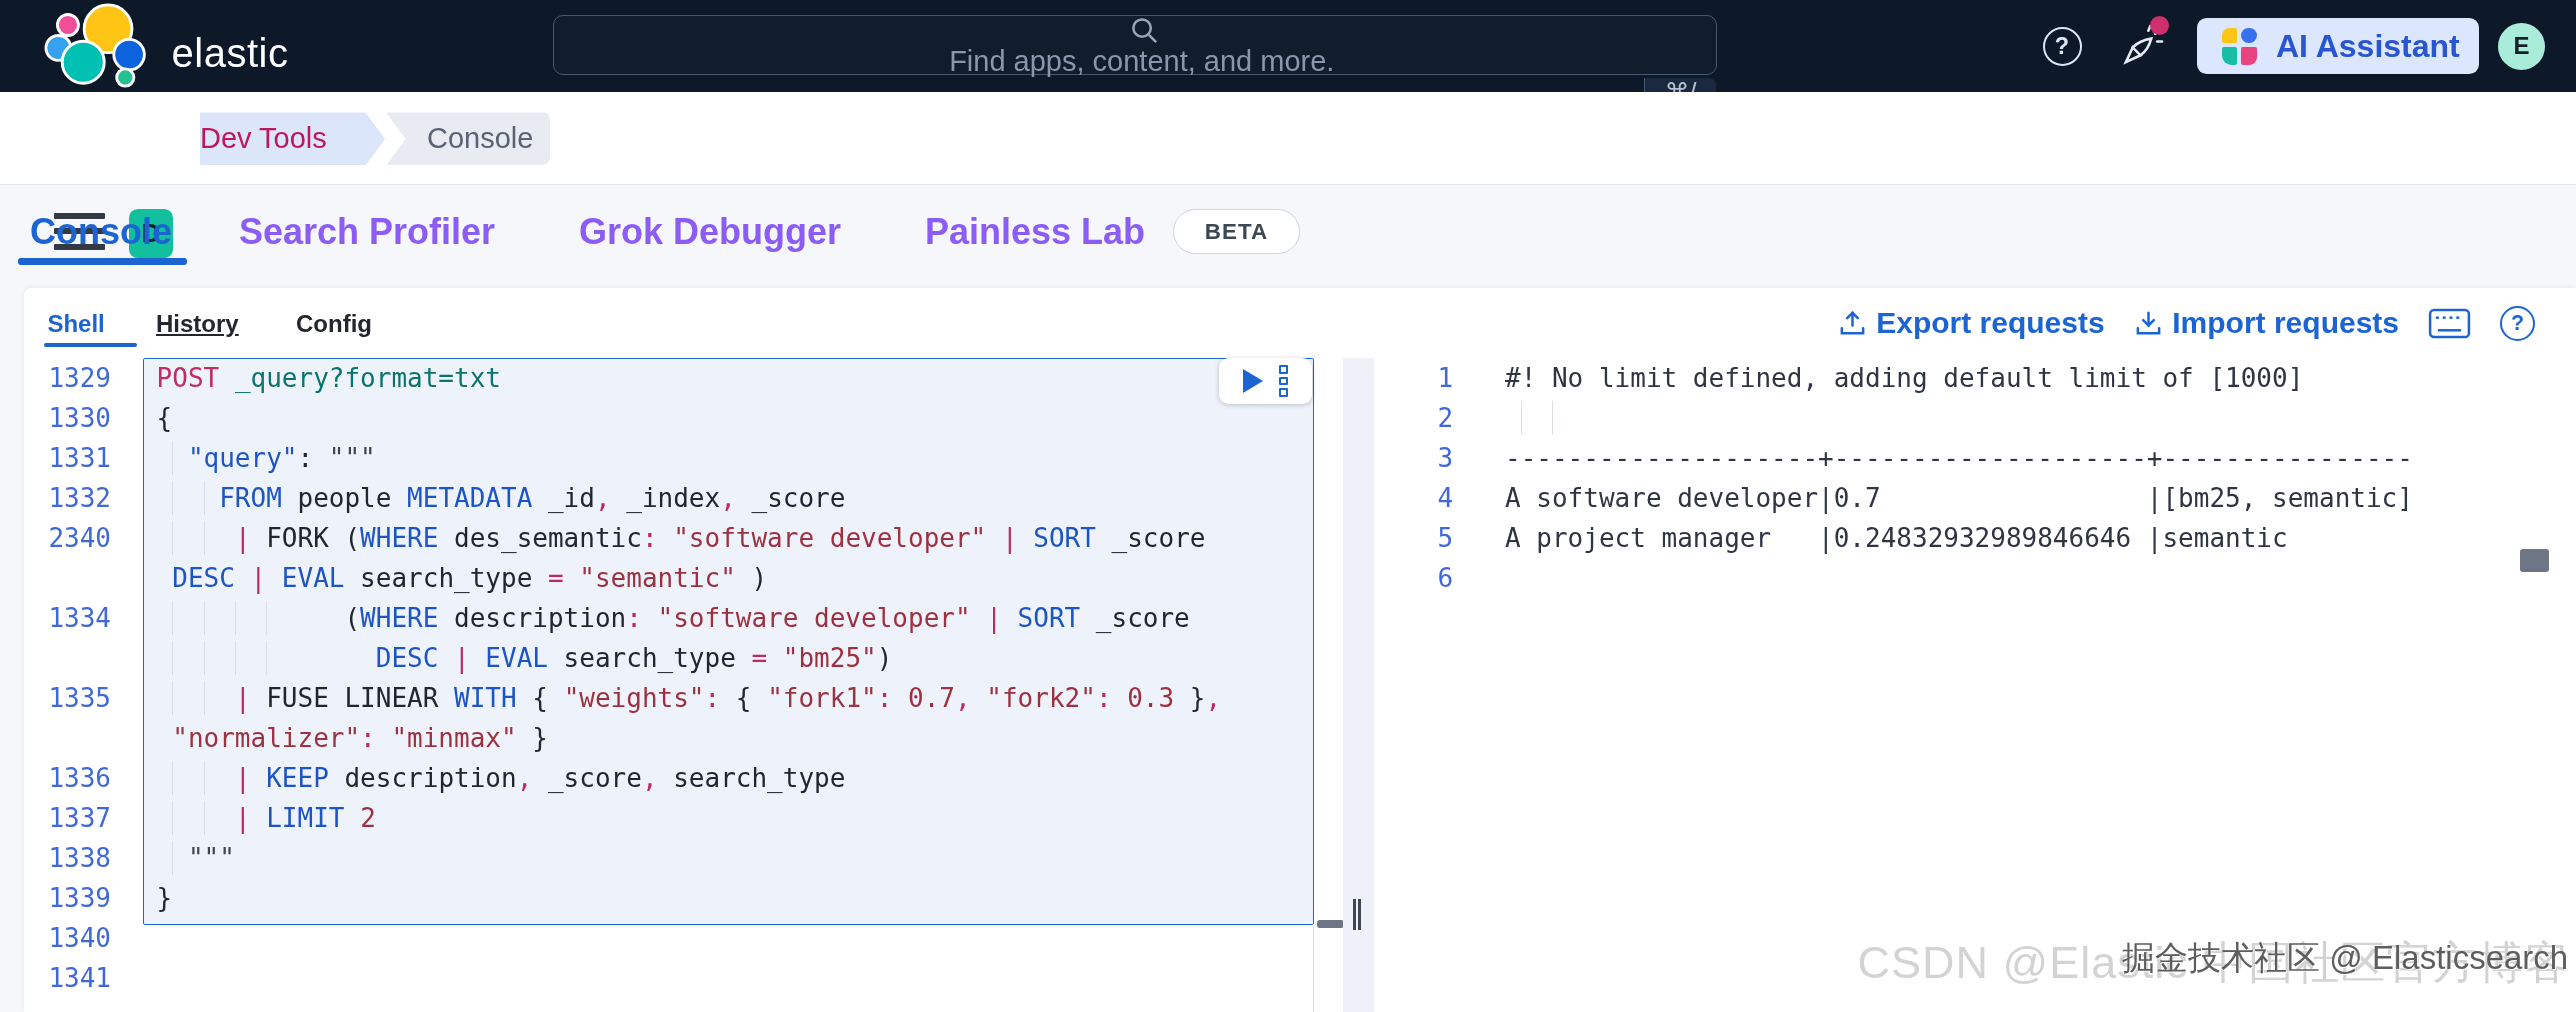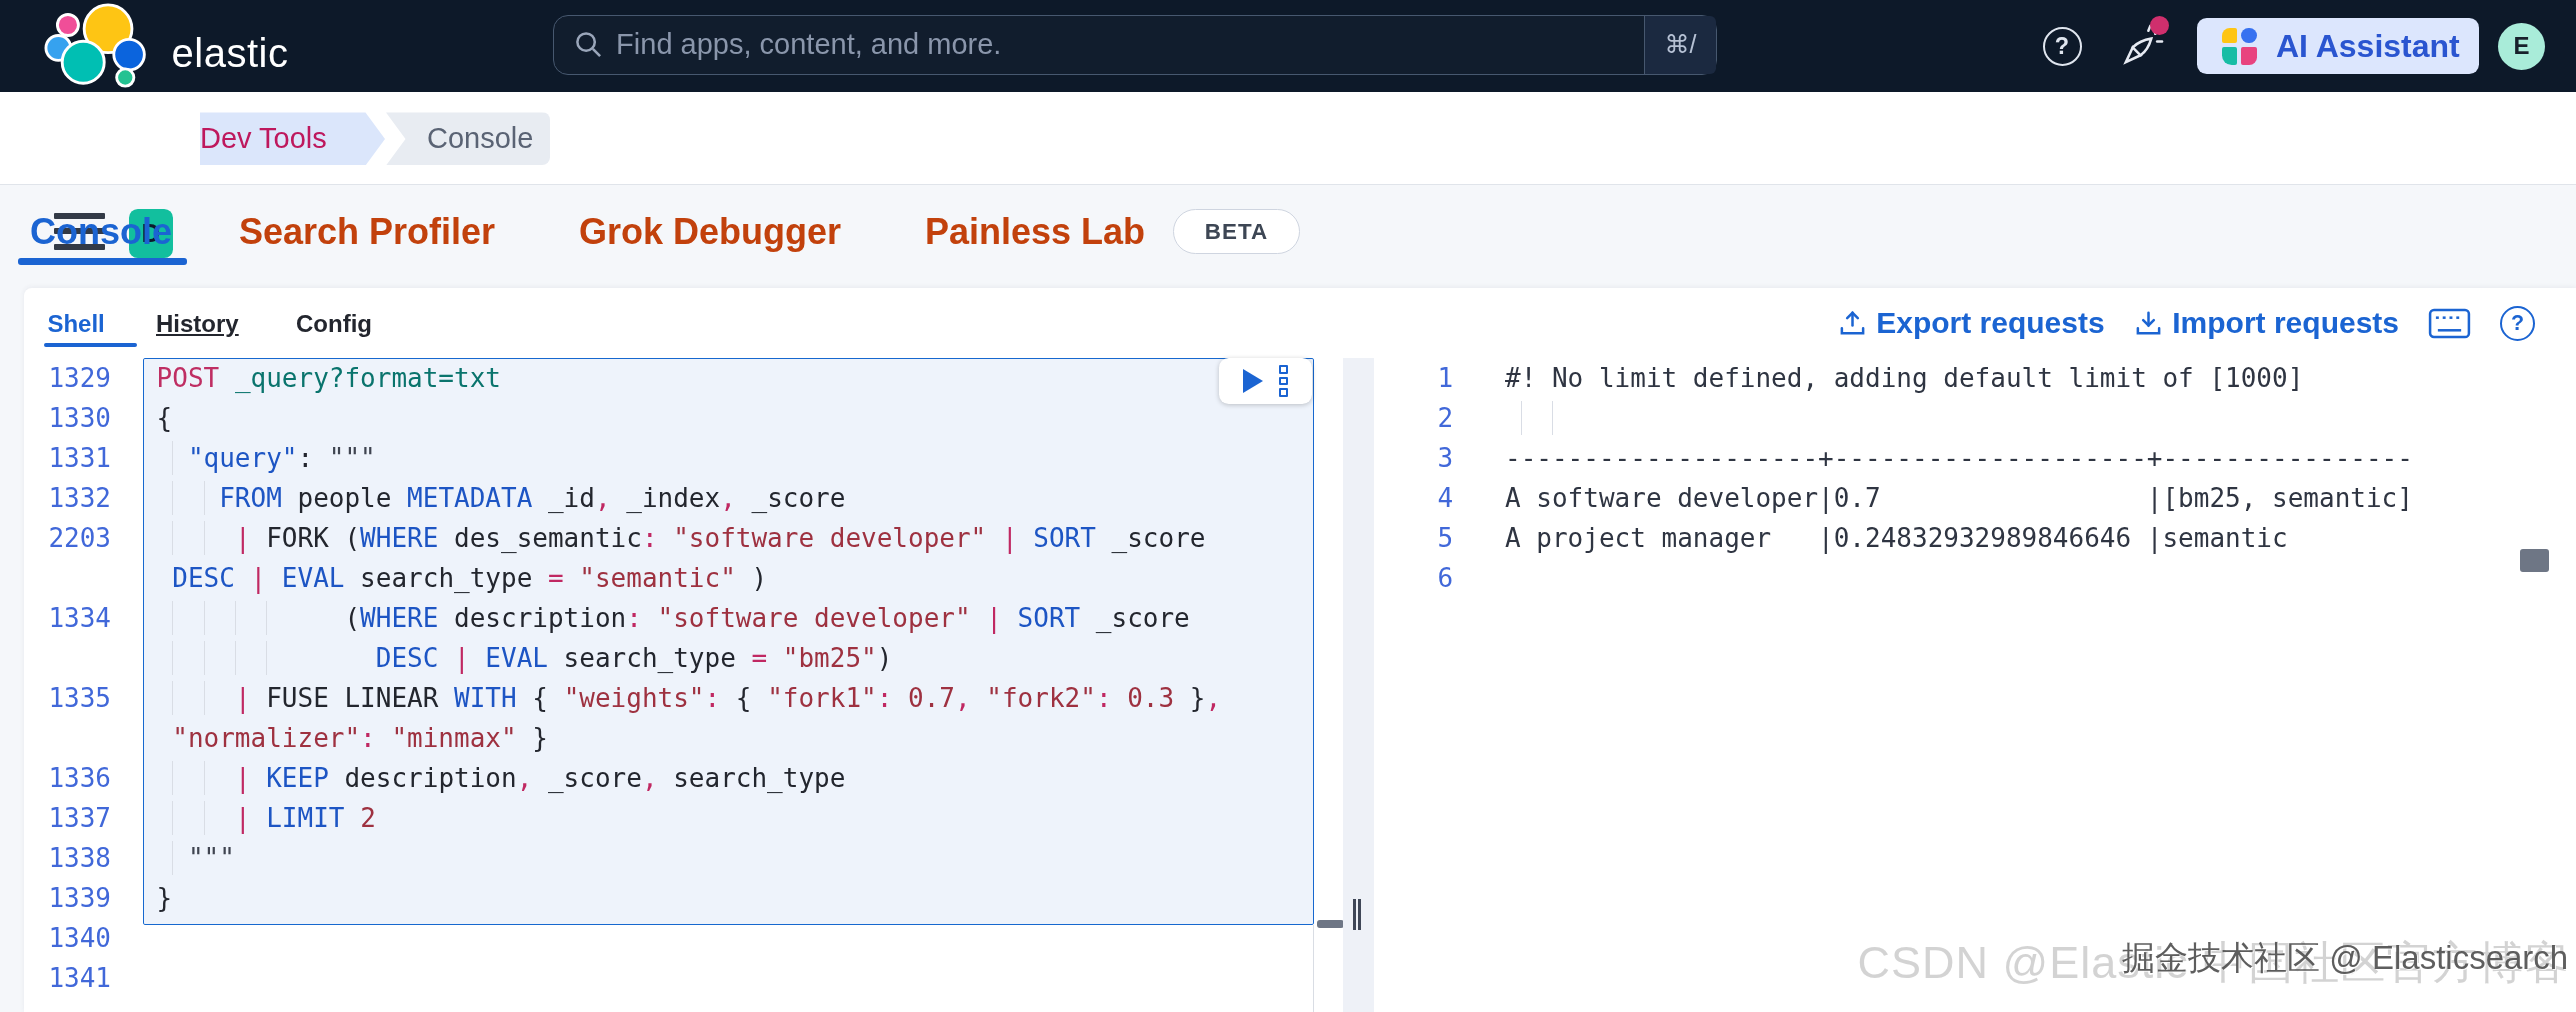--- a/index.html
+++ b/index.html
@@ -4,21 +4,21 @@
 <style>
   html,body{margin:0;padding:0;}
   body{width:2576px;height:1012px;overflow:hidden;position:relative;
        background:#f5f7fa;font-family:"Liberation Sans",sans-serif;
        -webkit-font-smoothing:antialiased;}
   
   .hdr{position:absolute;left:0;top:0;width:2576px;height:92px;background:var(--header_bg,#0d1929);}
   .logo-wrap{position:absolute;left:41px;top:0;height:92px;display:flex;align-items:center;gap:15.6px;}
   .logo-text{color:#fff;font-size:40px;font-weight:400;letter-spacing:0.5px;margin-top:14px;}
   .search{position:absolute;left:553px;top:14.6px;width:1164px;height:60px;border:1px solid #47586f;
-          border-radius:15px;display:flex;align-items:center;box-sizing:border-box;background:rgba(255,255,255,0.02);}
+          border-radius:10px;display:flex;align-items:center;box-sizing:border-box;background:rgba(255,255,255,0.02);flex-direction:column;}
   .search .mag{margin-left:19.5px;flex:0 0 auto;}
   .search .ph{margin-left:13.6px;color:#8a96ab;font-size:29px;}
   .kbd{margin-left:auto;height:100%;width:71px;border-left:1px solid #47586f;background:#1b2940;
        border-radius:0 5.8px 5.8px 0;display:flex;align-items:center;justify-content:center;
        color:#b6c1d4;font-size:25px;}
   .hdr-right{position:absolute;right:0;top:0;height:92px;display:flex;align-items:center;}
   .ring{width:39px;height:39px;border:2.9px solid #dfe5ee;border-radius:50%;display:flex;align-items:center;
         justify-content:center;color:#dfe5ee;font-size:23.4px;font-weight:700;box-sizing:border-box;}
   .news{position:relative;margin-left:37px;width:49px;height:49px;}
   .dot{position:absolute;right:-1.9px;top:-5.8px;width:19.5px;height:19.5px;border-radius:50%;background:var(--pink_dot,#cf2f6d);}
@@ -36,21 +36,21 @@
   .dbadge{position:absolute;left:129px;top:117px;width:44px;height:49px;border-radius:8.8px;
           background:var(--badge_teal,#12bf9e);display:flex;align-items:center;justify-content:center;
           color:#0d1a2b;font-size:26px;font-weight:700;}
   .crumb{position:absolute;top:20.4px;height:53px;line-height:53px;font-size:29px;}
   .crumb1{left:200px;width:185px;background:#dbe6fb;color:#be185d;box-sizing:border-box;
           clip-path:polygon(0 0,calc(100% - 19.5px) 0,100% 50%,calc(100% - 19.5px) 100%,0 100%);cursor:pointer;}
   .crumb2{left:386px;width:164px;background:#e8ecf2;color:#5a6374;padding-left:41px;box-sizing:border-box;
           clip-path:polygon(0 0,100% 0,100% 100%,0 100%,19.5px 50%);border-radius:0 7.8px 7.8px 0;}
   
   .tabstrip{position:absolute;left:0;top:185px;width:2576px;height:103px;}
-  .tab{position:absolute;top:17.5px;line-height:58px;font-size:36px;font-weight:700;color:#c2410c;cursor:pointer;}
+  .tab{position:absolute;top:17.5px;line-height:58px;font-size:36px;font-weight:700;color:#8b5cf6;cursor:pointer;}
   .tab.active{color:var(--accent,#1b64d2);}
   .tab-underline{position:absolute;left:17.5px;top:73px;width:169px;height:6.8px;border-radius:2.9px;background:var(--accent,#1b64d2);}
   .beta{position:absolute;left:1173px;top:24px;width:127px;height:45px;border:1.9px solid #cfd5e0;border-radius:22.4px;
         background:#fff;box-sizing:border-box;display:flex;align-items:center;justify-content:center;
         font-size:22.4px;font-weight:600;color:#3d4654;letter-spacing:1px;}
   
   .panel{position:absolute;left:24px;top:288px;right:0;bottom:0;background:#fff;border-radius:7.8px 0 0 0;
          box-shadow:0 -1px 5.8px rgba(50,60,80,.07);}
   .subtab{position:absolute;top:13.6px;line-height:43px;font-size:24px;font-weight:700;color:#23262e;cursor:pointer;}
   .subtab.active{color:var(--accent,#1b64d2);}
@@ -219,21 +219,21 @@
         </div>
         <div class="row">
           <span class="num">1331</span>
           <span class="code"><i class="guide" style="left: calc(1ch + 13.6px);"></i><span class="c-t">  </span><span class="c-k">"query"</span><span class="c-t">: </span><span class="c-q">"""</span></span>
         </div>
         <div class="row">
           <span class="num">1332</span>
           <span class="code"><i class="guide" style="left: calc(1ch + 13.6px);"></i><i class="guide" style="left: calc(3ch + 13.6px);"></i><span class="c-t">    </span><span class="c-k">FROM</span><span class="c-t"> people </span><span class="c-k">METADATA</span><span class="c-t"> _id</span><span class="c-p">,</span><span class="c-t"> _index</span><span class="c-p">,</span><span class="c-t"> _score</span></span>
         </div>
         <div class="row">
-          <span class="num">2203</span>
+          <span class="num">2340</span>
           <span class="code"><i class="guide" style="left: calc(1ch + 13.6px);"></i><i class="guide" style="left: calc(3ch + 13.6px);"></i><span class="c-t">     </span><span class="c-p">|</span><span class="c-t"> FORK (</span><span class="c-k">WHERE</span><span class="c-t"> des_semantic</span><span class="c-p">:</span><span class="c-t"> </span><span class="c-s">"software developer"</span><span class="c-t"> </span><span class="c-p">|</span><span class="c-t"> </span><span class="c-k">SORT</span><span class="c-t"> _score</span></span>
         </div>
         <div class="row">
           <span class="num"></span>
           <span class="code"><span class="c-t"> </span><span class="c-k">DESC</span><span class="c-t"> </span><span class="c-p">|</span><span class="c-t"> </span><span class="c-k">EVAL</span><span class="c-t"> search_type </span><span class="c-p">=</span><span class="c-t"> </span><span class="c-s">"semantic"</span><span class="c-t"> )</span></span>
         </div>
         <div class="row">
           <span class="num">1334</span>
           <span class="code"><i class="guide" style="left: calc(1ch + 13.6px);"></i><i class="guide" style="left: calc(3ch + 13.6px);"></i><i class="guide" style="left: calc(5ch + 13.6px);"></i><i class="guide" style="left: calc(7ch + 13.6px);"></i><span class="c-t">            (</span><span class="c-k">WHERE</span><span class="c-t"> description</span><span class="c-p">:</span><span class="c-t"> </span><span class="c-s">"software developer"</span><span class="c-t"> </span><span class="c-p">|</span><span class="c-t"> </span><span class="c-k">SORT</span><span class="c-t"> _score</span></span>
         </div>

